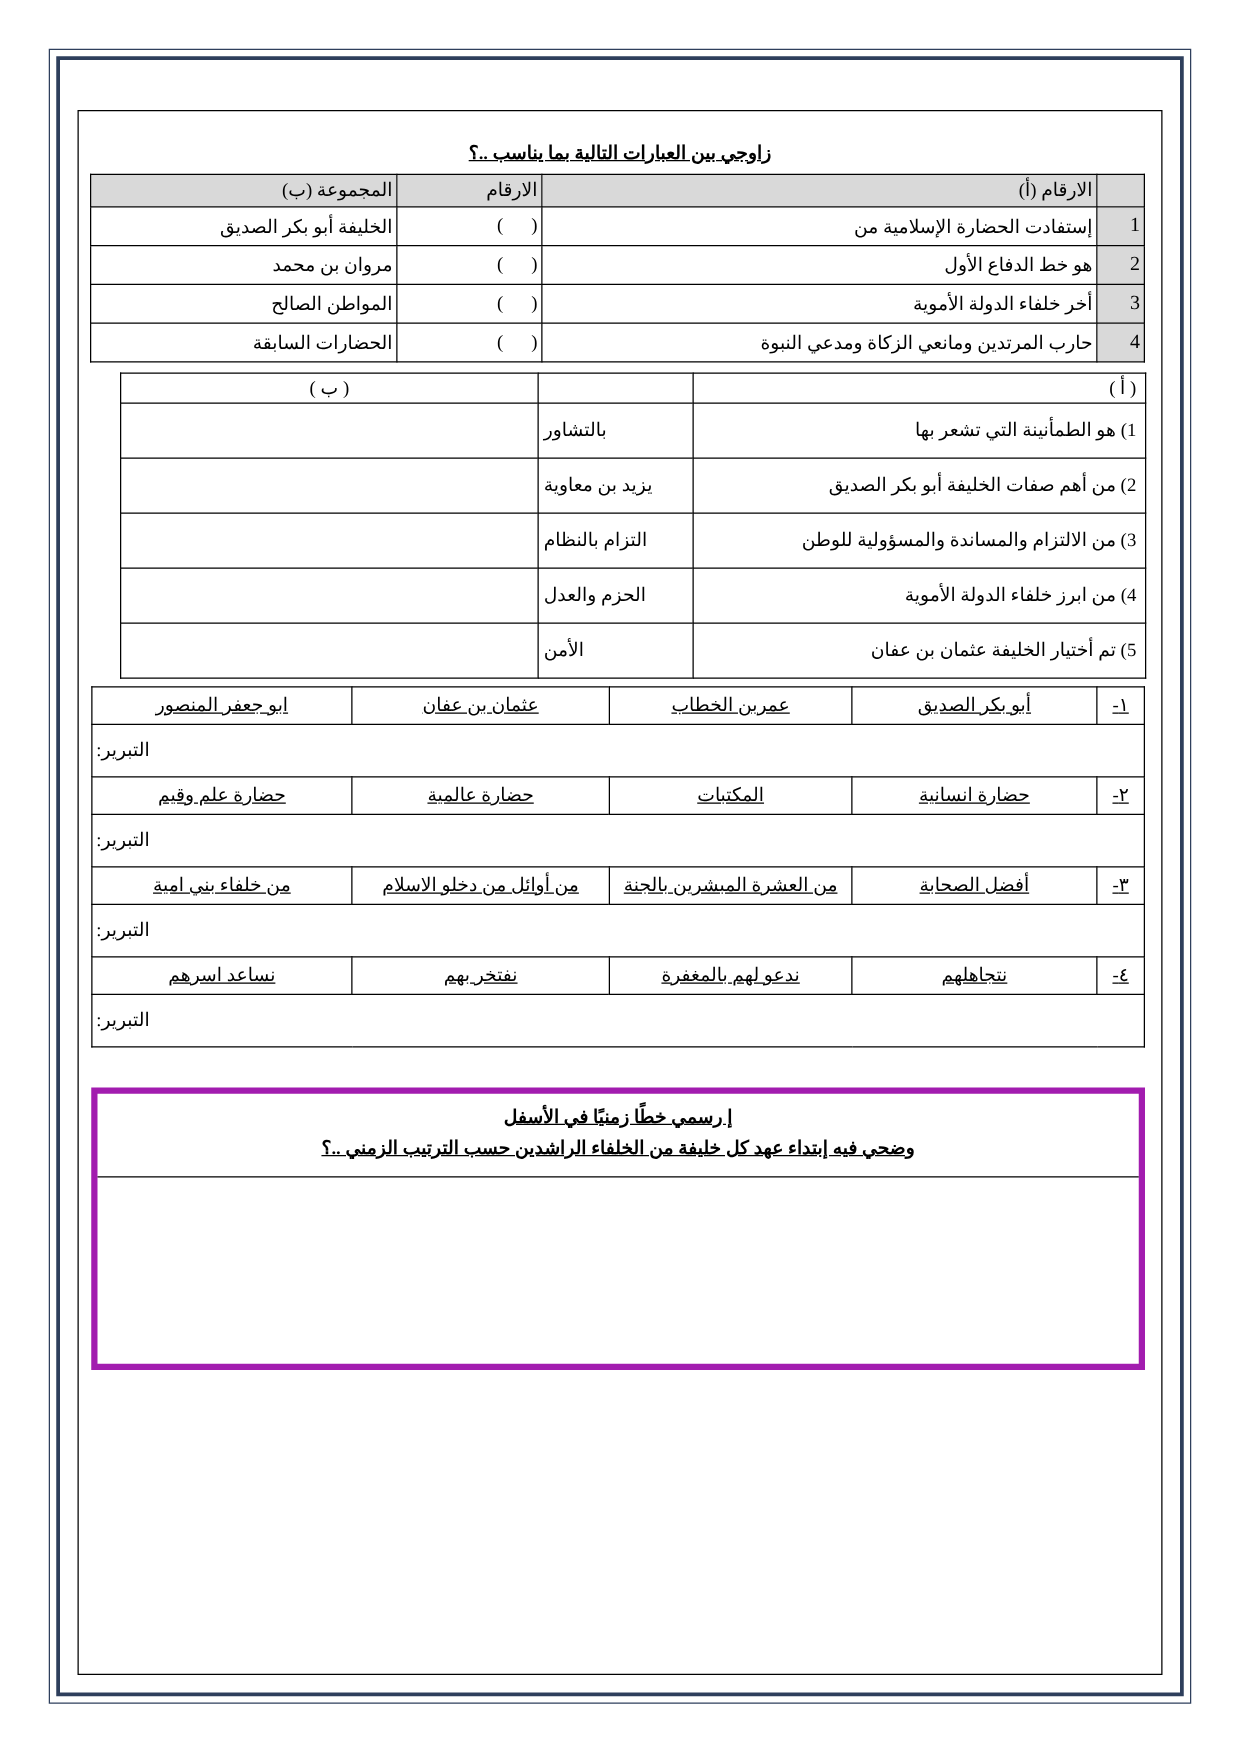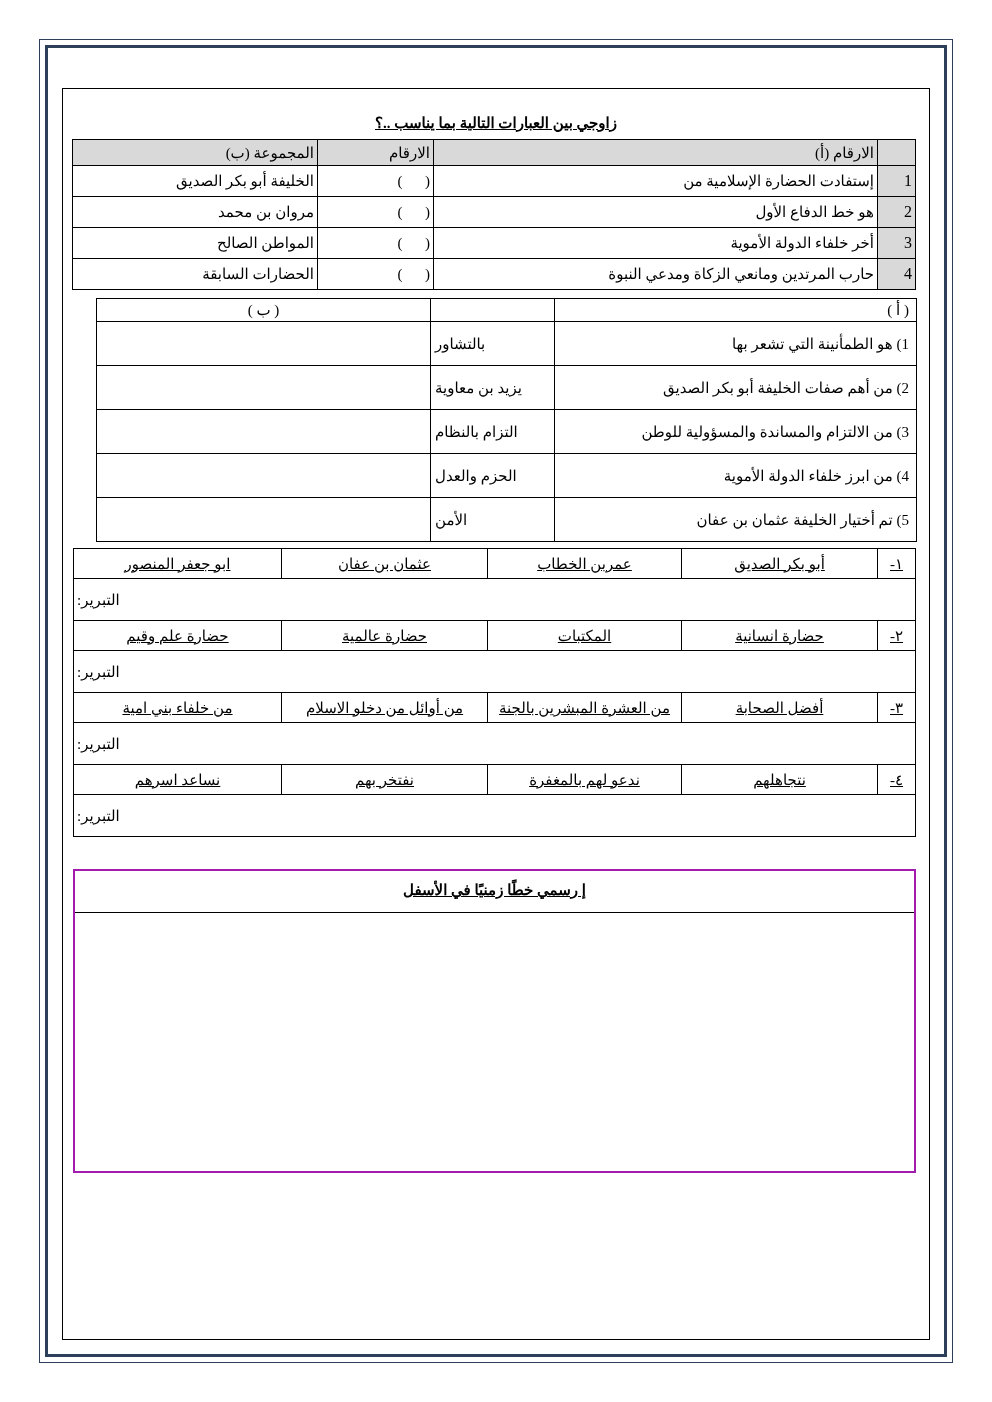--- a/index.html
+++ b/index.html
@@ -41,21 +41,21 @@
   .t2 td{height:44px;}
   .t2 .a-cell{text-align:right;padding-right:7px;}
   .t2 .head .a-head{text-align:right;padding-right:7px;}
   .t2 .word-cell{text-align:left;padding-left:4px;}
   
   .t3{width:843px;margin:6px 13px 0 12px;}
   .t3 td.wordrow{height:30px;text-decoration:underline;}
   .t3 td.justrow{height:42px;text-align:left;}
   
   .draw-box{
-    margin:32px 13px 0 12px;width:843px;height:304px;border:2px solid #a21caf;
+    margin:32px 13px 0 12px;width:843px;height:226px;border:5px solid #a21caf;
     display:flex;flex-direction:column;
   }
   .draw-box .titles{
     border-bottom:1px solid #000;padding:7px 4px 9px 4px;text-align:center;
     font-weight:bold;font-size:15px;line-height:25px;
   }
   .draw-box .area{flex:1;}
   .mt30{margin-top:32px;}
 </style>
 </head>
@@ -199,17 +199,18 @@
     </tr>
     <tr>
       <td class="justrow" colspan="5">التبرير:</td>
     </tr>
   </tbody>
     </table>
 
   <div class="draw-box">
     <div class="titles">
       <div class="underlined">إ رسمي خطًا زمنيًا في الأسفل</div>
+      <div class="underlined">وضحي فيه إبتداء عهد كل خليفة من الخلفاء الراشدين حسب الترتيب الزمني ..؟</div>
     </div>
     <div class="area"></div>
   </div>
 
 </div>
 
 </body></html>

